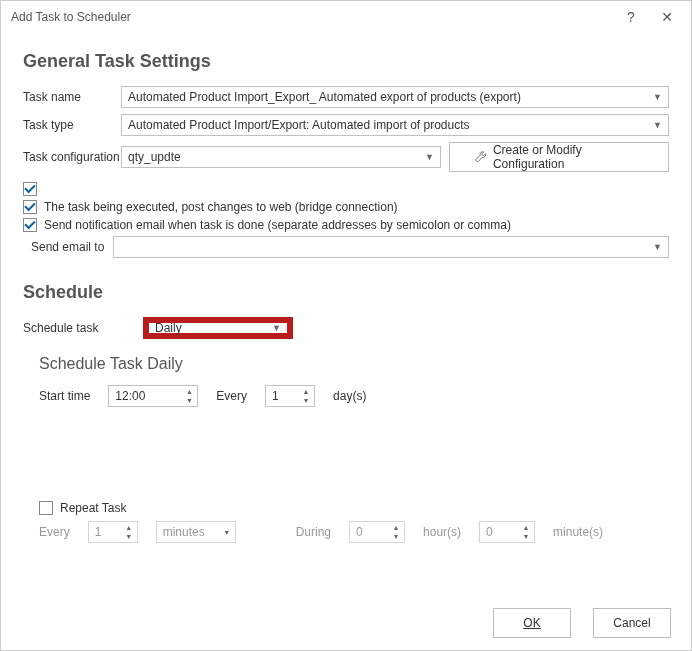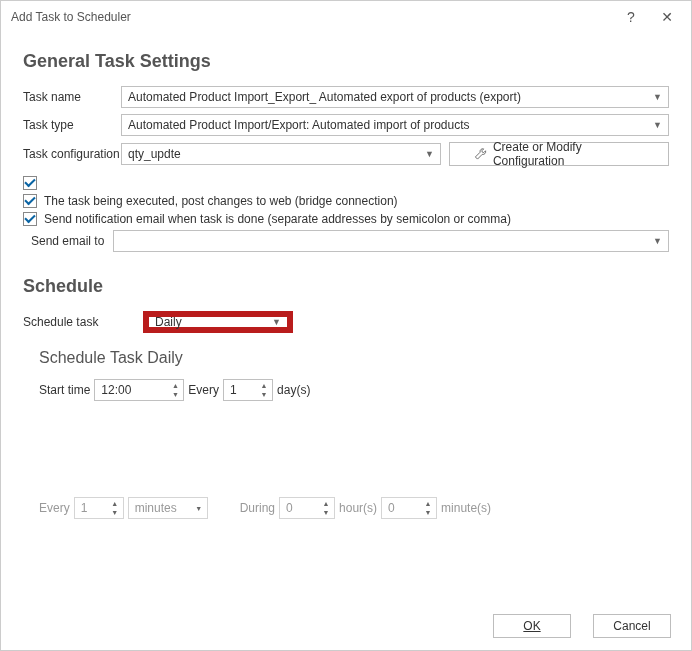--- a/index.html
+++ b/index.html
@@ -66,21 +66,21 @@
   .field .caret {
     position: absolute;
     right: 6px;
     top: 50%;
     transform: translateY(-50%);
     color: #666;
     font-size: 9px;
     pointer-events: none;
   }
   .btn {
-    height: 24px;
+    height: 30px;
     border: 1px solid #bdbdbd;
     background: #fff;
     display: inline-flex;
     align-items: center;
     justify-content: center;
     padding: 0 24px;
     color: #333;
     font-size: 12px;
   }
   .btn svg { margin-right: 6px; }
@@ -156,21 +156,21 @@
   }
   .footer {
     position: absolute;
     bottom: 12px;
     right: 20px;
     display: flex;
     gap: 22px;
   }
   .footer .btn { width: 78px; justify-content: center; }
   .disabled-text { color: #999; }
-  .inline-group { display: flex; align-items: center; gap: 4px; margin-left: 16px; }
+  .inline-group { display: flex; align-items: center; gap: 18px; margin-left: 16px; }
 </style>
 </head>
 <body>
 
 <div class="titlebar">
   <span class="title">Add Task to Scheduler</span>
   <div class="tb-btn">
     <span style="font-size:14px;">?</span>
   </div>
   <div class="tb-btn">
@@ -260,20 +260,24 @@
       <div class="spinbtns">
         <div class="sp">▲</div>
         <div class="sp">▼</div>
       </div>
     </div>
     <span>day(s)</span>
   </div>
 
   <div style="height:90px"></div>
 
+  <div class="checkbox-row" style="margin-left:16px;">
+    <span class="cb"></span>
+    <span>Repeat Task</span>
+  </div>
 
   <div class="inline-group disabled-text" style="margin-top:6px;">
     <span>Every</span>
     <div class="spin disabled" style="width:50px">
       <span>1</span>
       <div class="spinbtns">
         <div class="sp">▲</div>
         <div class="sp">▼</div>
       </div>
     </div>

